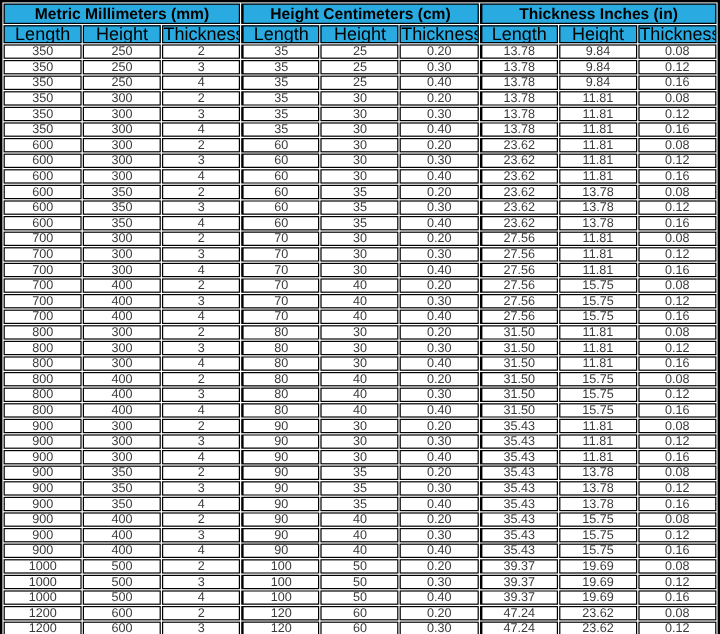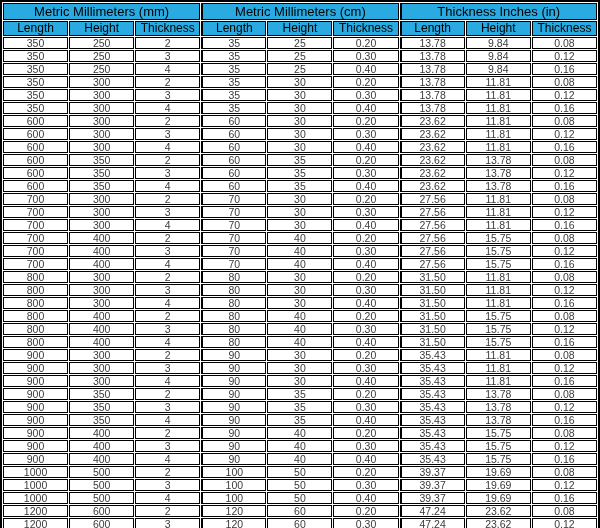--- a/index.html
+++ b/index.html
@@ -22,30 +22,30 @@
     border:1px solid var(--border-col);
     text-align:center;
     vertical-align:middle;
     padding:0;
     white-space:nowrap;
     overflow:hidden;
   }
   th.group{
     background:var(--header-bg);
     color:var(--header-text);
-    font-weight:normal;
+    font-weight:bold;
     font-size:13px;
     height:15px;
     line-height:14px;
   }
   th.sub{
     background:var(--header-bg);
     color:var(--header-text);
     font-weight:normal;
-    font-size:12px;
+    font-size:15px;
     height:13px;
     line-height:13px;
   }
   td{
     color:var(--cell-text);
     font-size:10.5px;
     height:10px;
     line-height:10px;
   }
   
@@ -62,21 +62,21 @@
     <col style="width:11.11%">
       <col style="width:11.11%">
       <col style="width:11.11%">
     <col style="width:11.12%">
       <col style="width:11.11%">
       <col style="width:11.11%">
   </colgroup>
   <thead>
     <tr>
       <th class="group" colspan="3">Metric Millimeters (mm)</th>
-      <th class="group gstart" colspan="3">Metric Millimeters (cm)</th>
+      <th class="group gstart" colspan="3">Height Centimeters (cm)</th>
       <th class="group gstart" colspan="3">Thickness Inches (in)</th>
     </tr>
     <tr>
       <th class="sub">Length</th>
       <th class="sub">Height</th>
       <th class="sub">Thickness</th>
       <th class="sub gstart">Length</th>
       <th class="sub">Height</th>
       <th class="sub">Thickness</th>
       <th class="sub gstart">Length</th>

